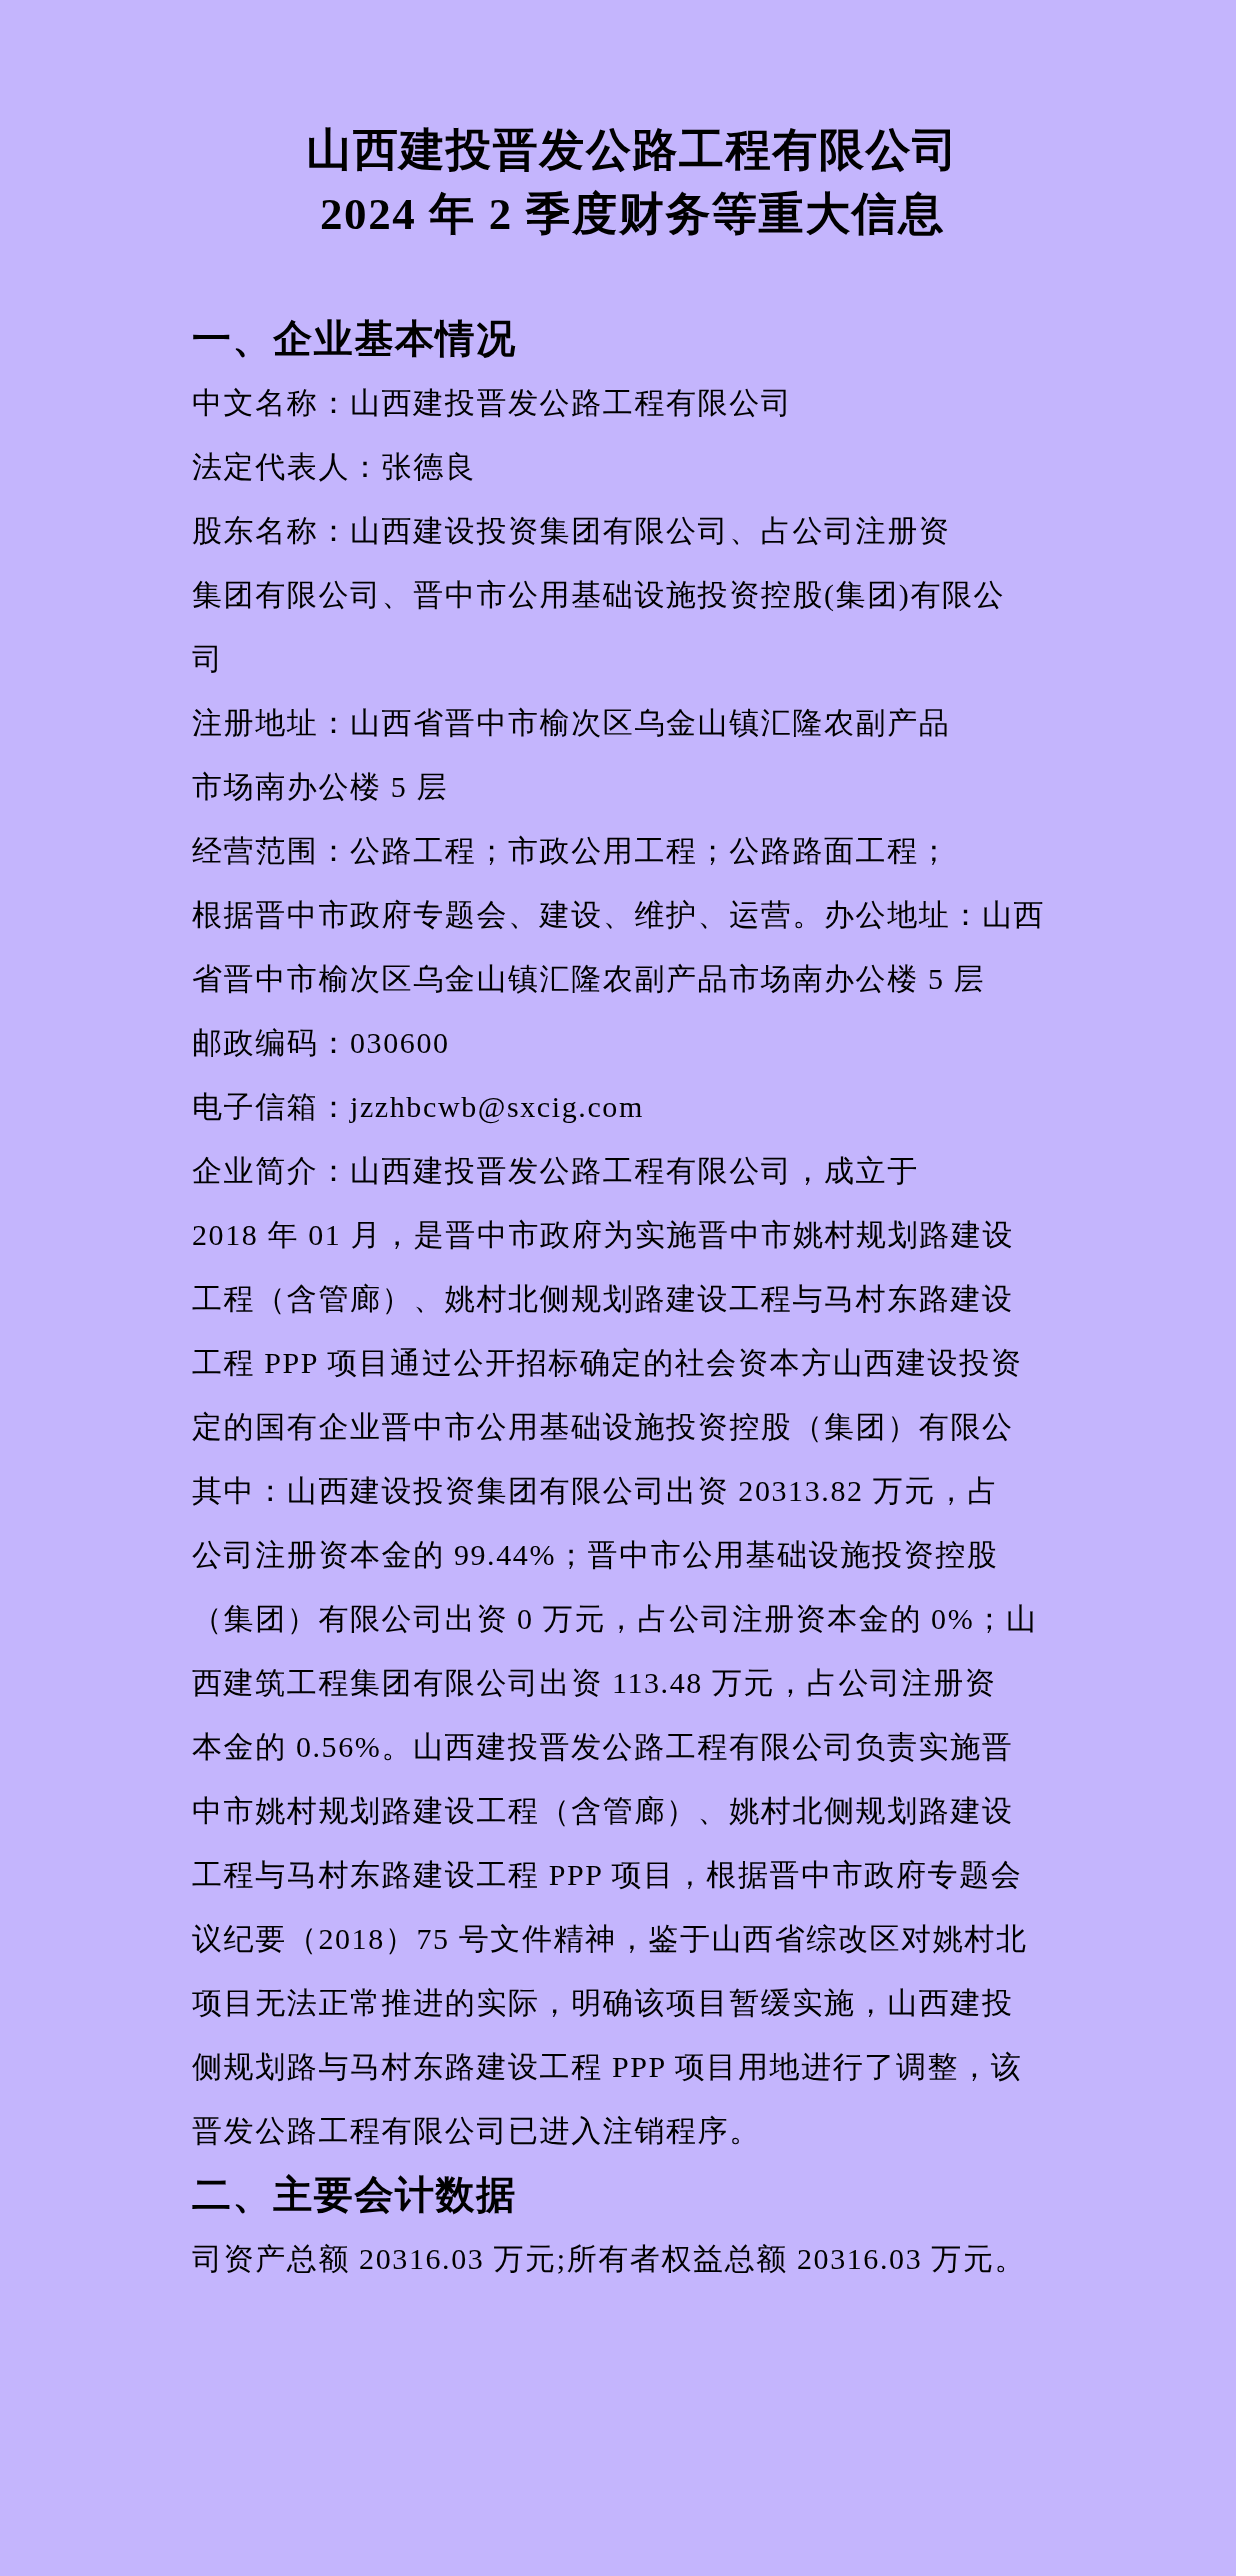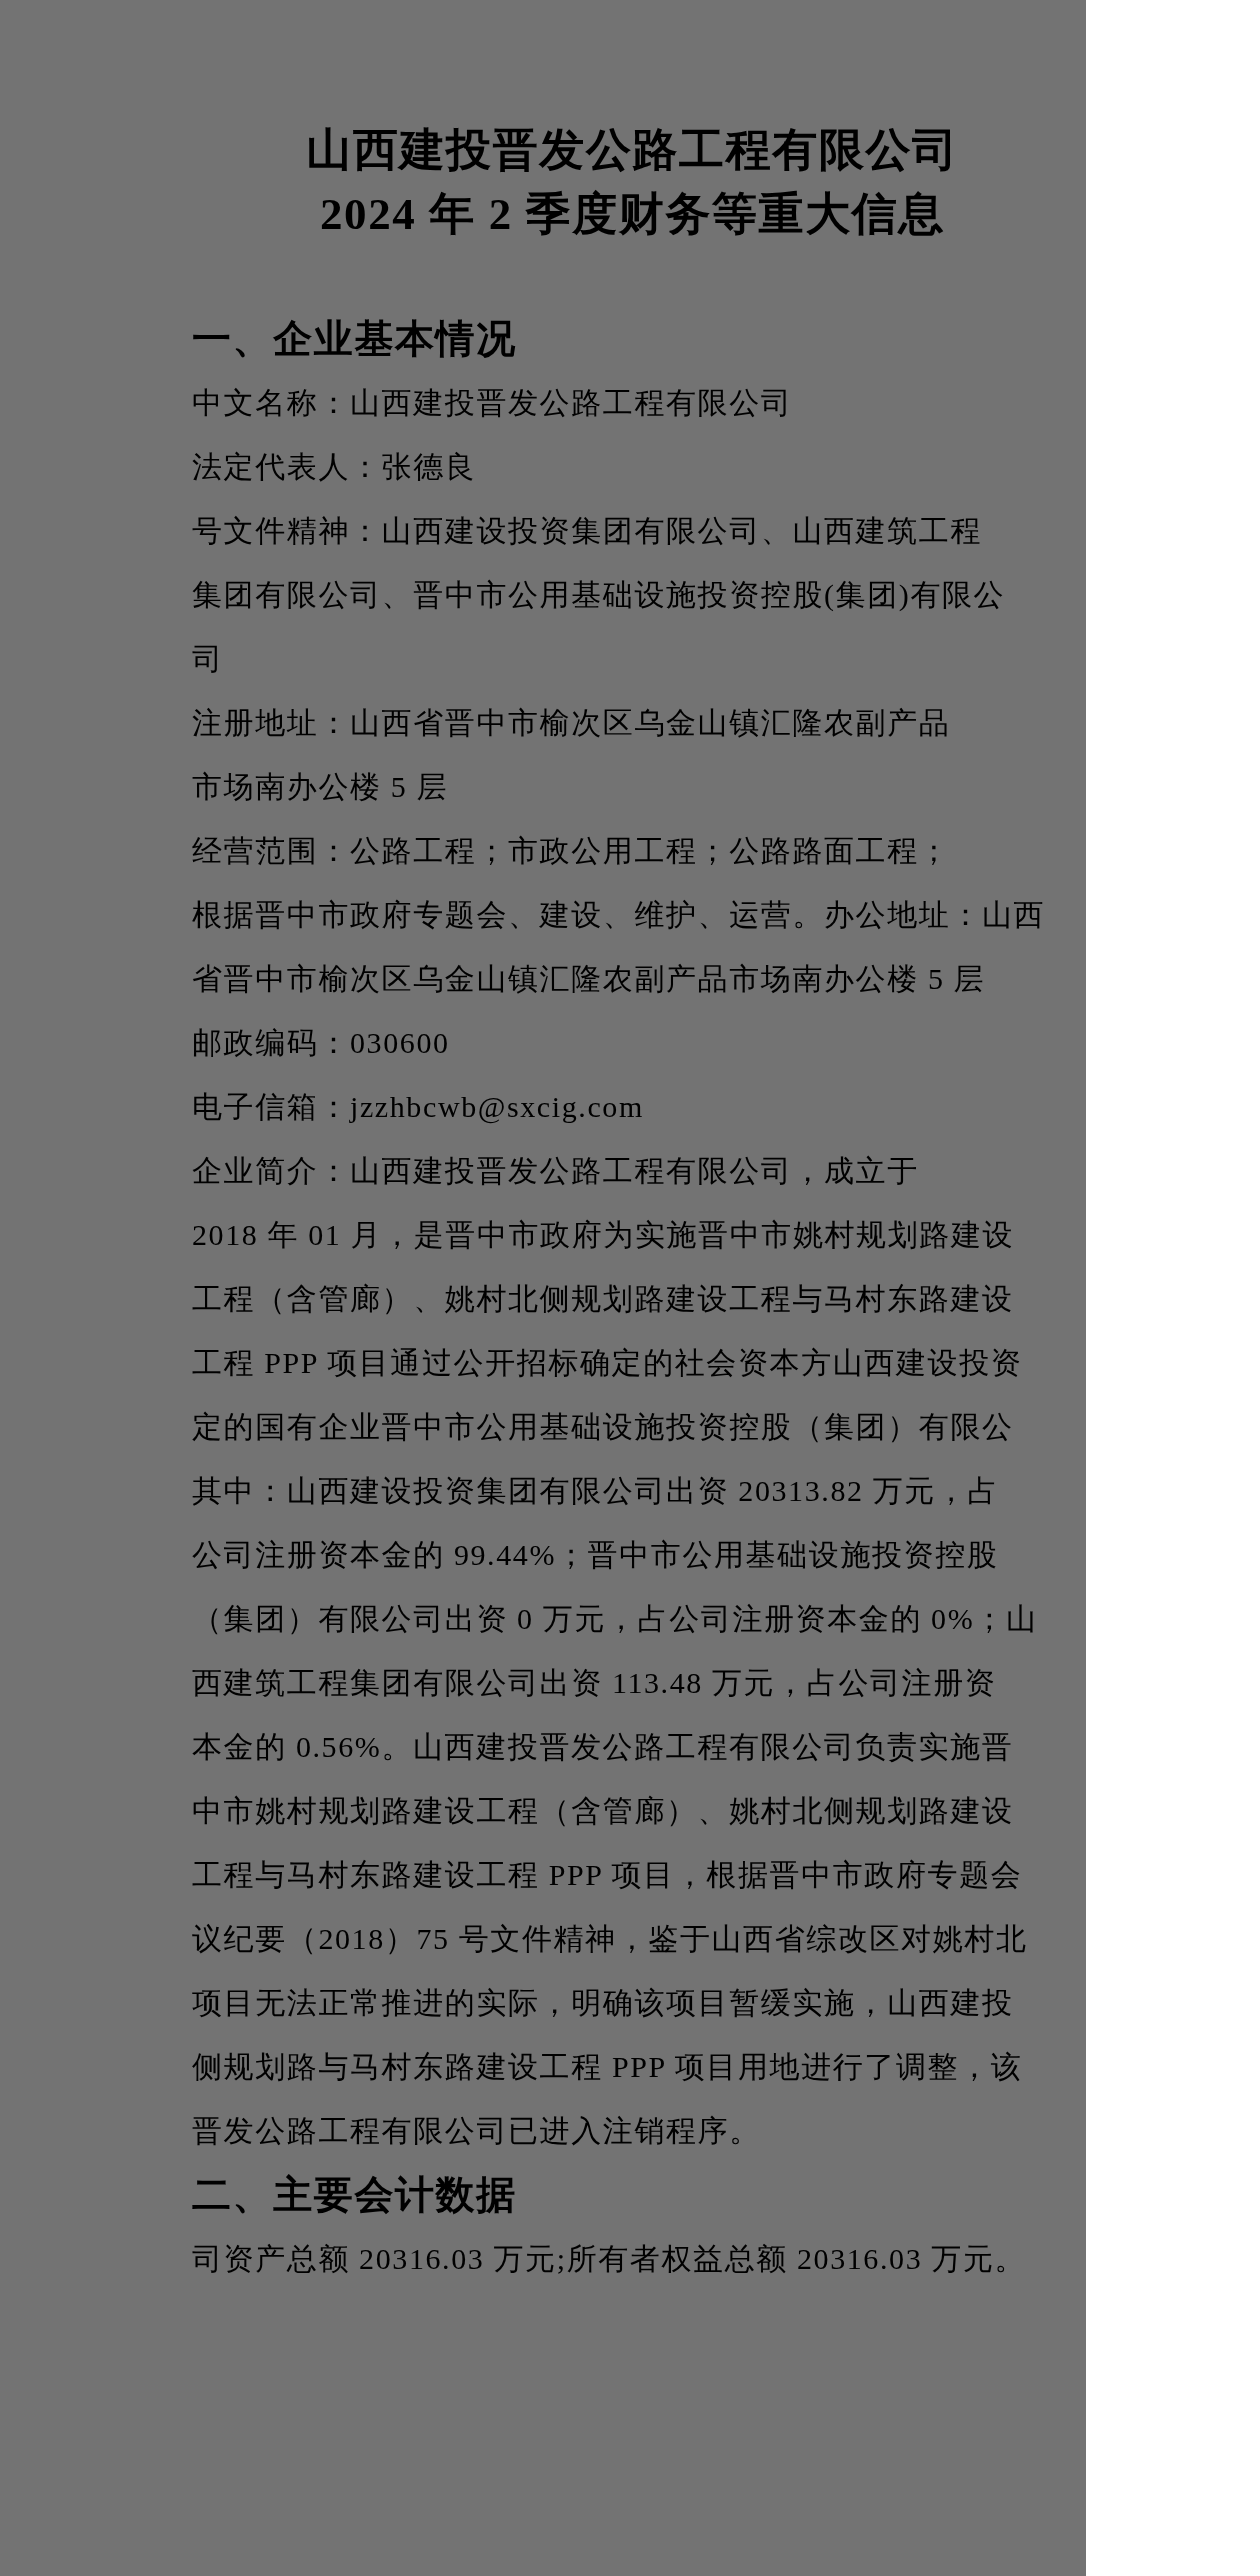--- a/index.html
+++ b/index.html
@@ -2,23 +2,23 @@
 <html style="font-size:12.7px"><head>
 <meta charset="utf-8">
 <style>
   html, body {
     margin: 0;
     padding: 0;
     background: #ffffff;
   }
   .page {
     position: relative;
-    width: 1086px;
+    width: 1236px;
     height: 2576px;
-    background: #737373;
+    background: #c4b5fd;
     color: #000000;
     overflow: hidden;
     text-decoration: underline;
   }
   .content {
     position: absolute;
     left: 192px;
     top: 0;
     width: 881px;
     padding-top: 118px;
@@ -62,21 +62,21 @@
 
 <div class="page">
   <div class="content">
 
     <p class="title-line">山西建投晋发公路工程有限公司</p>
     <p class="title-line">2024 年 2 季度财务等重大信息</p>
 
     <p class="heading-line heading-gap">一、企业基本情况</p>
     <p class="body-line indent">中文名称：山西建投晋发公路工程有限公司</p>
     <p class="body-line indent">法定代表人：张德良</p>
-    <p class="body-line indent">号文件精神：山西建设投资集团有限公司、山西建筑工程</p>
+    <p class="body-line indent">股东名称：山西建设投资集团有限公司、占公司注册资</p>
     <p class="body-line">集团有限公司、晋中市公用基础设施投资控股(集团)有限公</p>
     <p class="body-line">司</p>
     <p class="body-line indent">注册地址：山西省晋中市榆次区乌金山镇汇隆农副产品</p>
     <p class="body-line">市场南办公楼 5 层</p>
     <p class="body-line indent">经营范围：公路工程；市政公用工程；公路路面工程；</p>
     <p class="body-line">根据晋中市政府专题会、建设、维护、运营。办公地址：山西</p>
     <p class="body-line">省晋中市榆次区乌金山镇汇隆农副产品市场南办公楼 5 层</p>
     <p class="body-line indent">邮政编码：030600</p>
     <p class="body-line indent">电子信箱：jzzhbcwb@sxcig.com</p>
     <p class="body-line indent">企业简介：山西建投晋发公路工程有限公司，成立于</p>

